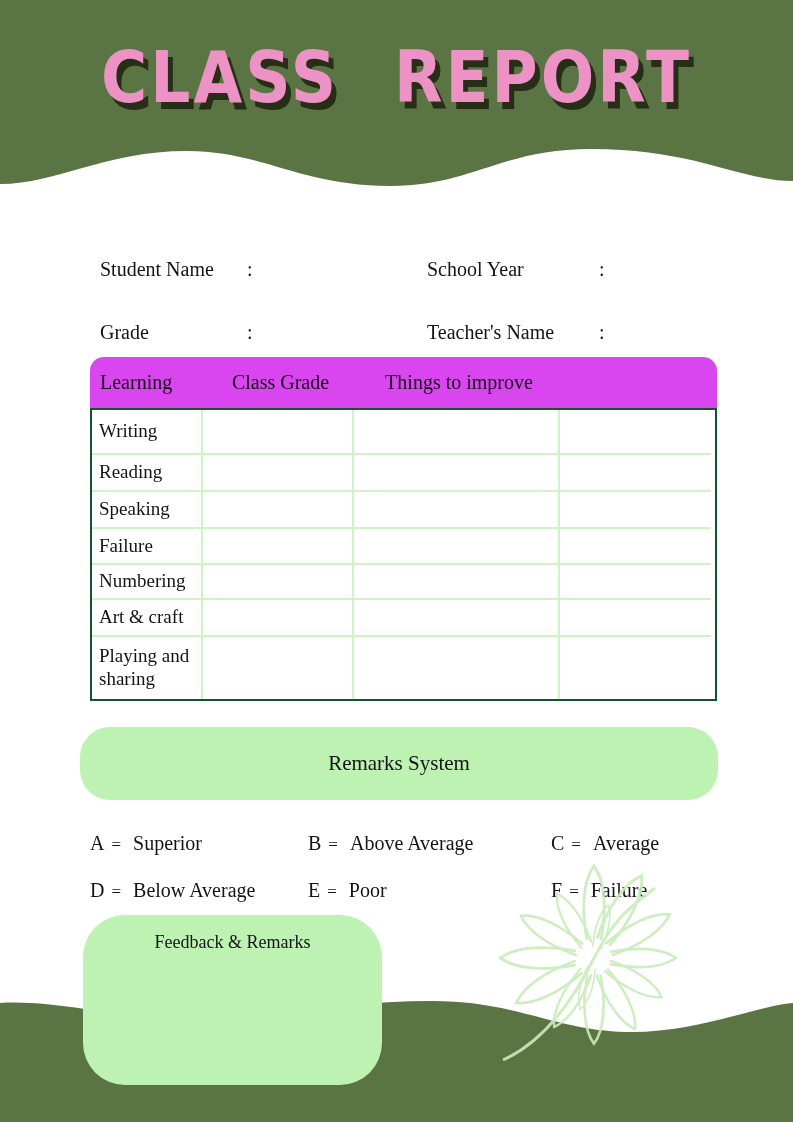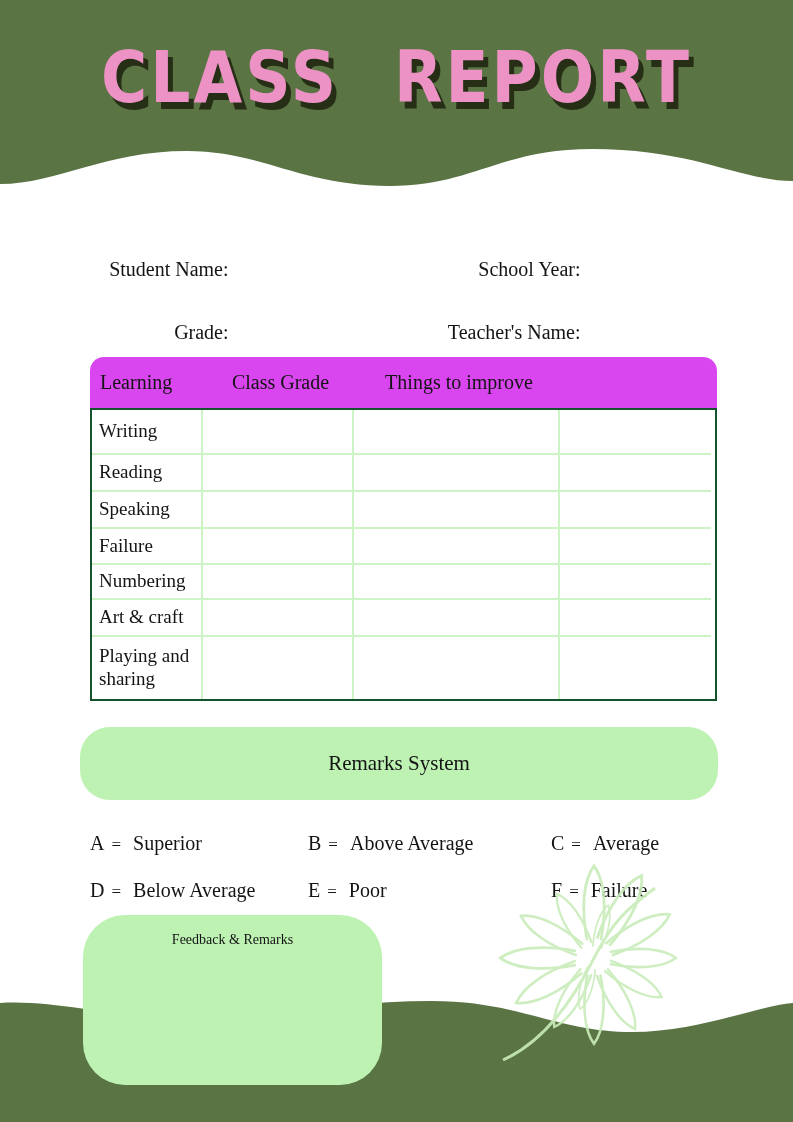--- a/index.html
+++ b/index.html
@@ -14,21 +14,21 @@
   .page-title{
     position:absolute;left:0;top:36px;width:793px;text-align:center;
     font-family:"DejaVu Sans", sans-serif;
     font-weight:800;font-size:63px;letter-spacing:3px;word-spacing:30px;
     transform:scaleY(1.14);transform-origin:top center;
     color:#ec92c4;
     text-shadow:5px 6px 0 #262f16;
     margin:0;white-space:nowrap;
   }
   
-  .info{position:absolute;top:234px;left:76px;width:620px;font-size:20px;text-align:right;}
+  .info{position:absolute;top:234px;left:100px;width:620px;font-size:20px;}
   .info-row{display:flex;margin-bottom:16px;align-items:baseline;}
   .info-field{display:flex;align-items:baseline;}
   .info-field.left{width:327px;}
   .info-field.left .lbl{width:147px;}
   .info-field.right .lbl{width:172px;margin-top:24px;}
   .colon{display:inline-block;}
   .fill{flex:1;min-width:60px;height:22px;}
   
   .report-table{position:absolute;left:90px;top:357px;width:627px;}
   .thead{
@@ -59,21 +59,21 @@
   .legend-item{display:flex;align-items:baseline;}
   .legend-item .eq{margin:0 12px 0 7px;font-size:17px;}
   .li-c1{width:218px;}
   .li-c2{width:243px;}
   .li-c3{flex:1;}
   
   .feedback-box{
     position:absolute;left:83px;top:915px;width:299px;height:170px;
     background:#bdf2b3;border-radius:42px;z-index:3;
   }
-  .feedback-title{text-align:center;margin-top:17px;font-size:14px;}
+  .feedback-title{text-align:center;margin-top:17px;font-size:18px;}
   .feedback-content{position:absolute;left:20px;top:50px;right:20px;bottom:16px;}
   
   .footer-wave{position:absolute;left:0;bottom:0;width:793px;height:122px;z-index:1;}
   .leaf{position:absolute;left:475px;top:848px;width:240px;height:228px;z-index:2;}
 </style>
 </head>
 <body>
 
 <svg class="header-wave" viewBox="0 0 793 190" preserveAspectRatio="none" aria-hidden="true">
   <path fill="#5a7444" d="M0,0 H793 V181

